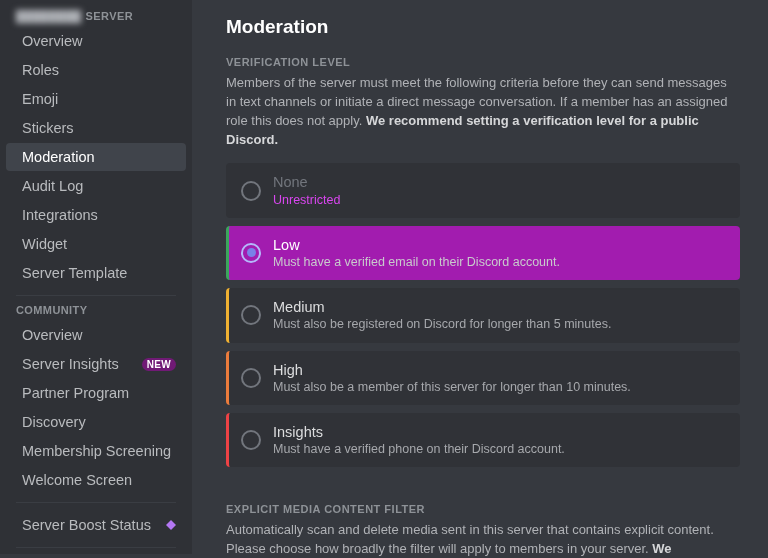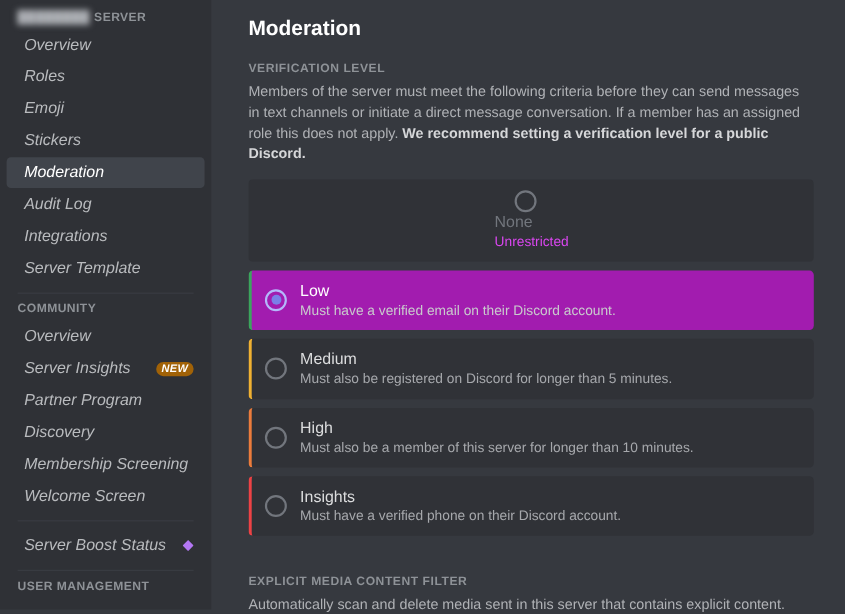--- a/index.html
+++ b/index.html
@@ -36,26 +36,25 @@
   }
   .sb-item {
     display: flex;
     justify-content: space-between;
     padding: 6px 10px 6px 16px;
     margin: 1px 0 1px 6px;
     border-radius: 4px;
     color: #b9bbbe;
     font-size: 14.5px;
     cursor: pointer;
-    font-style: italic;
   }
   .sb-item.active { background: #40444b; color: #ffffff; }
   .sb-item .tag-right { display:flex; align-items:center; gap:6px; }
   .badge-new {
-    background: #a16207;
+    background: #701a75;
     color: #fff;
     font-size: 10px;
     font-weight: 800;
     padding: 1px 5px;
     border-radius: 8px;
     letter-spacing: .3px;
   }
   .sb-divider {
     height: 1px;
     background: #3a3d43;
@@ -131,21 +130,21 @@
   .radio-card .subtitle {
     font-size: 12.5px;
     color: #a6a8ac;
     line-height: 1.3;
   }
   .radio-card.selected .title { color:#fff; }
   .radio-card.selected .subtitle { color:#c9cacd; }
   .radio-card.disabled .title { color:#72767d; }
   .radio-card.disabled .subtitle { color:#d946ef; }
   
-  .accent-none    { border-left-color: transparent; flex-direction: column; }
+  .accent-none    { border-left-color: transparent; }
   .accent-low     { border-left-color: #3ba55d; }
   .accent-medium  { border-left-color: #f0b132; }
   .accent-high    { border-left-color: #ec7c3c; }
   .accent-highest { border-left-color: #ed4245; }
 
   .section-gap { height: 28px; }
 </style>
 </head>
 <body>
 
@@ -168,20 +167,23 @@
         <span>Stickers</span>
       </div>
       <div class="sb-item active">
         <span>Moderation</span>
       </div>
       <div class="sb-item">
         <span>Audit Log</span>
       </div>
       <div class="sb-item">
         <span>Integrations</span>
+      </div>
+      <div class="sb-item">
+        <span>Widget</span>
       </div>
       <div class="sb-item">
         <span>Server Template</span>
       </div>
     </div>
   <div class="sb-divider"></div>
   <div class="sb-header">COMMUNITY</div>
   <div id="sb-g2">
       <div class="sb-item">
         <span>Overview</span>

